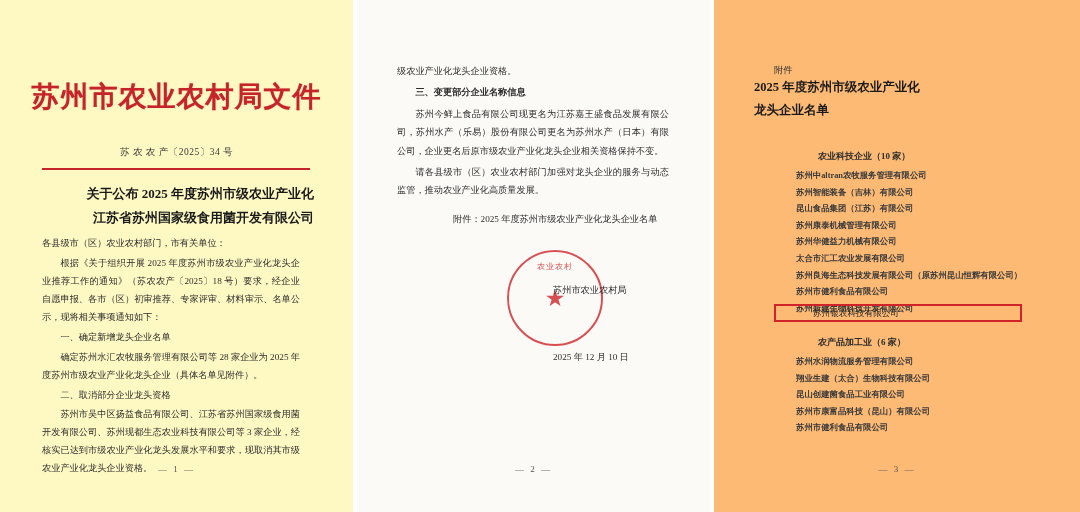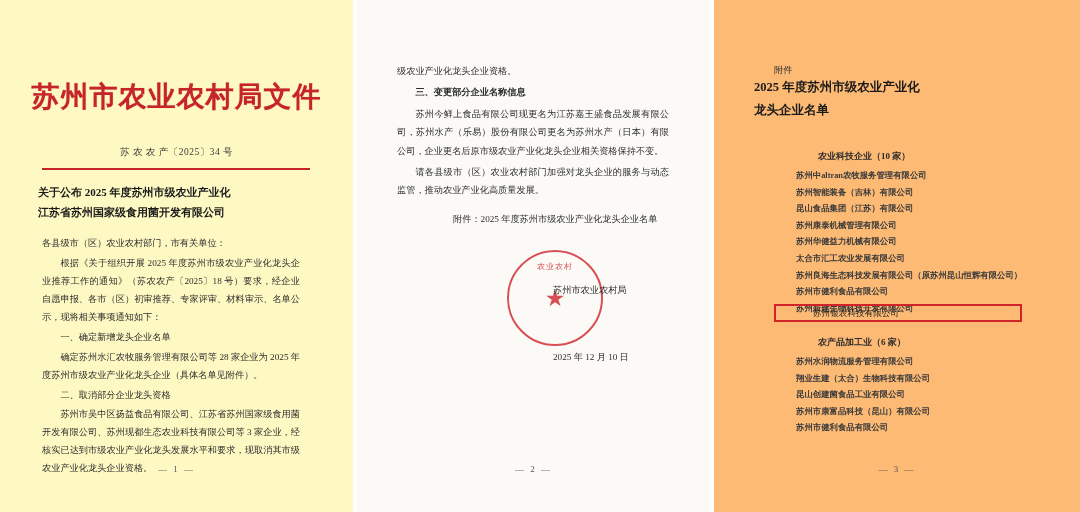--- a/index.html
+++ b/index.html
@@ -70,22 +70,22 @@
     left: 42px;
     width: 268px;
     height: 1.6px;
     background: #c5252a;
   }
   .p1-heading {
     position: absolute;
     top: 182px;
     left: 38px;
     width: 276px;
-    text-align: left;
-    font-size: 11px;
+    text-align: right;
+    font-size: 13px;
     font-weight: bold;
     color: #1a1a1a;
     line-height: 1.85;
   }
   .p1-body {
     position: absolute;
     top: 235px;
     left: 42px;
     width: 270px;
     font-size: 9.2px;

